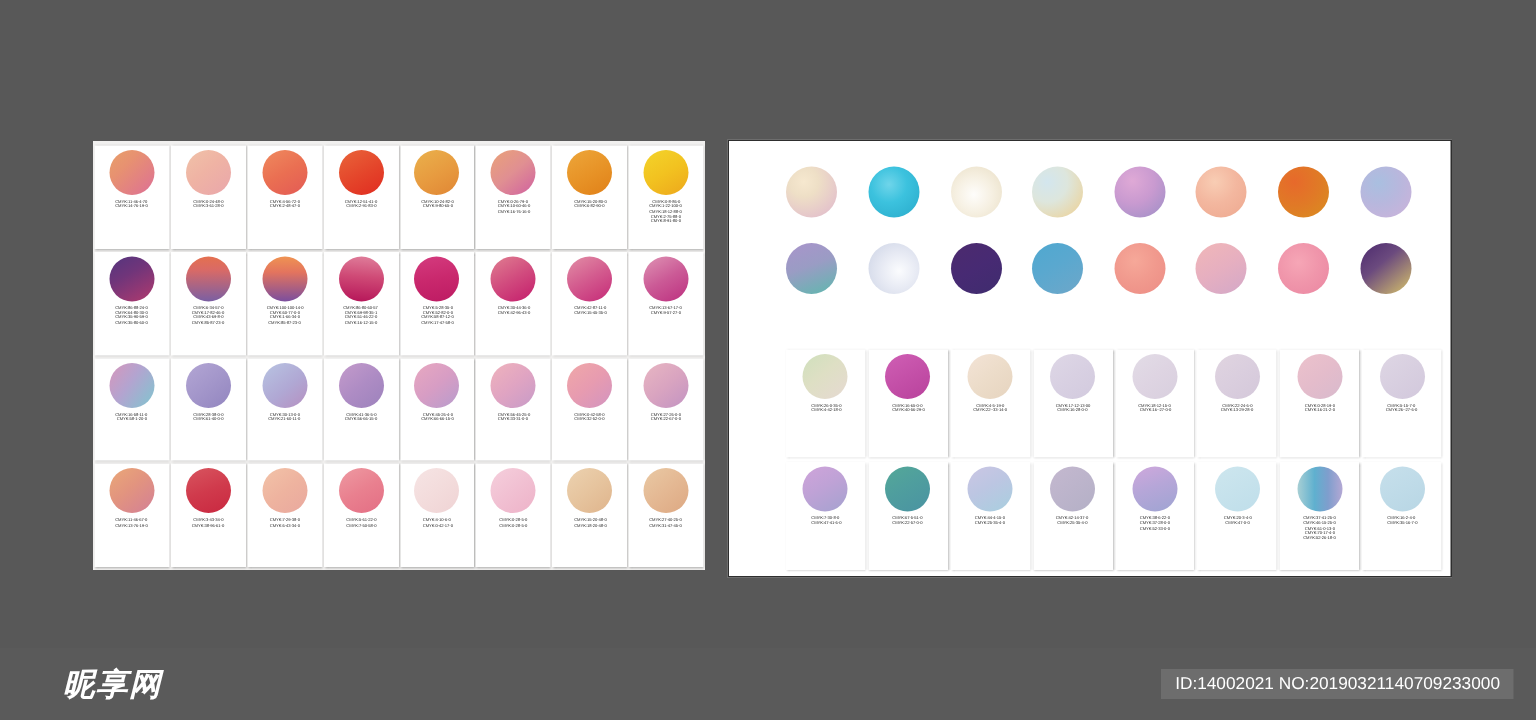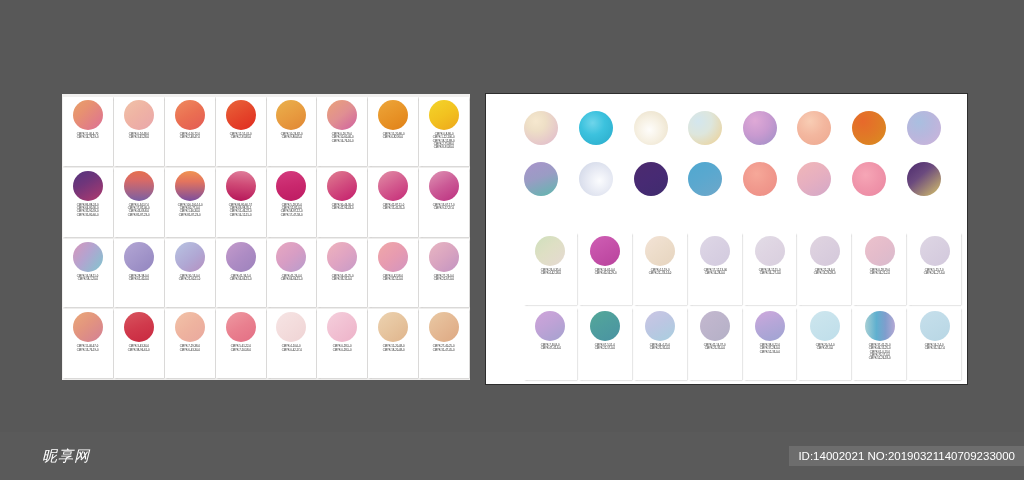--- a/index.html
+++ b/index.html
@@ -142,37 +142,37 @@
     align-items: center;
   }
   #watermark-logo {
     margin-left: 42px;
     display: flex;
     align-items: center;
     gap: 7px;
   }
   #watermark-cn {
     font-family: "DejaVu Sans", sans-serif;
-    font-size: 15px;
-    font-weight: normal;
+    font-size: 21px;
+    font-weight: bold;
     color: #ffffff;
     letter-spacing: 1px;
     font-style: italic;
   }
   #watermark-url {
     font-family: "Liberation Sans", sans-serif;
     font-size: 19px;
     font-weight: bold;
     font-style: italic;
     color: #f2f2f2;
     letter-spacing: 0.2px;
   }
   #watermark-id {
     position: absolute;
-    right: 0;
+    right: 15px;
     top: 50%;
     transform: translateY(-50%);
     background: #6d6d6d;
     color: #ffffff;
     font-family: "Liberation Sans", sans-serif;
     font-size: 11.5px;
     padding: 4px 9px;
     white-space: nowrap;
   }
 </style>

